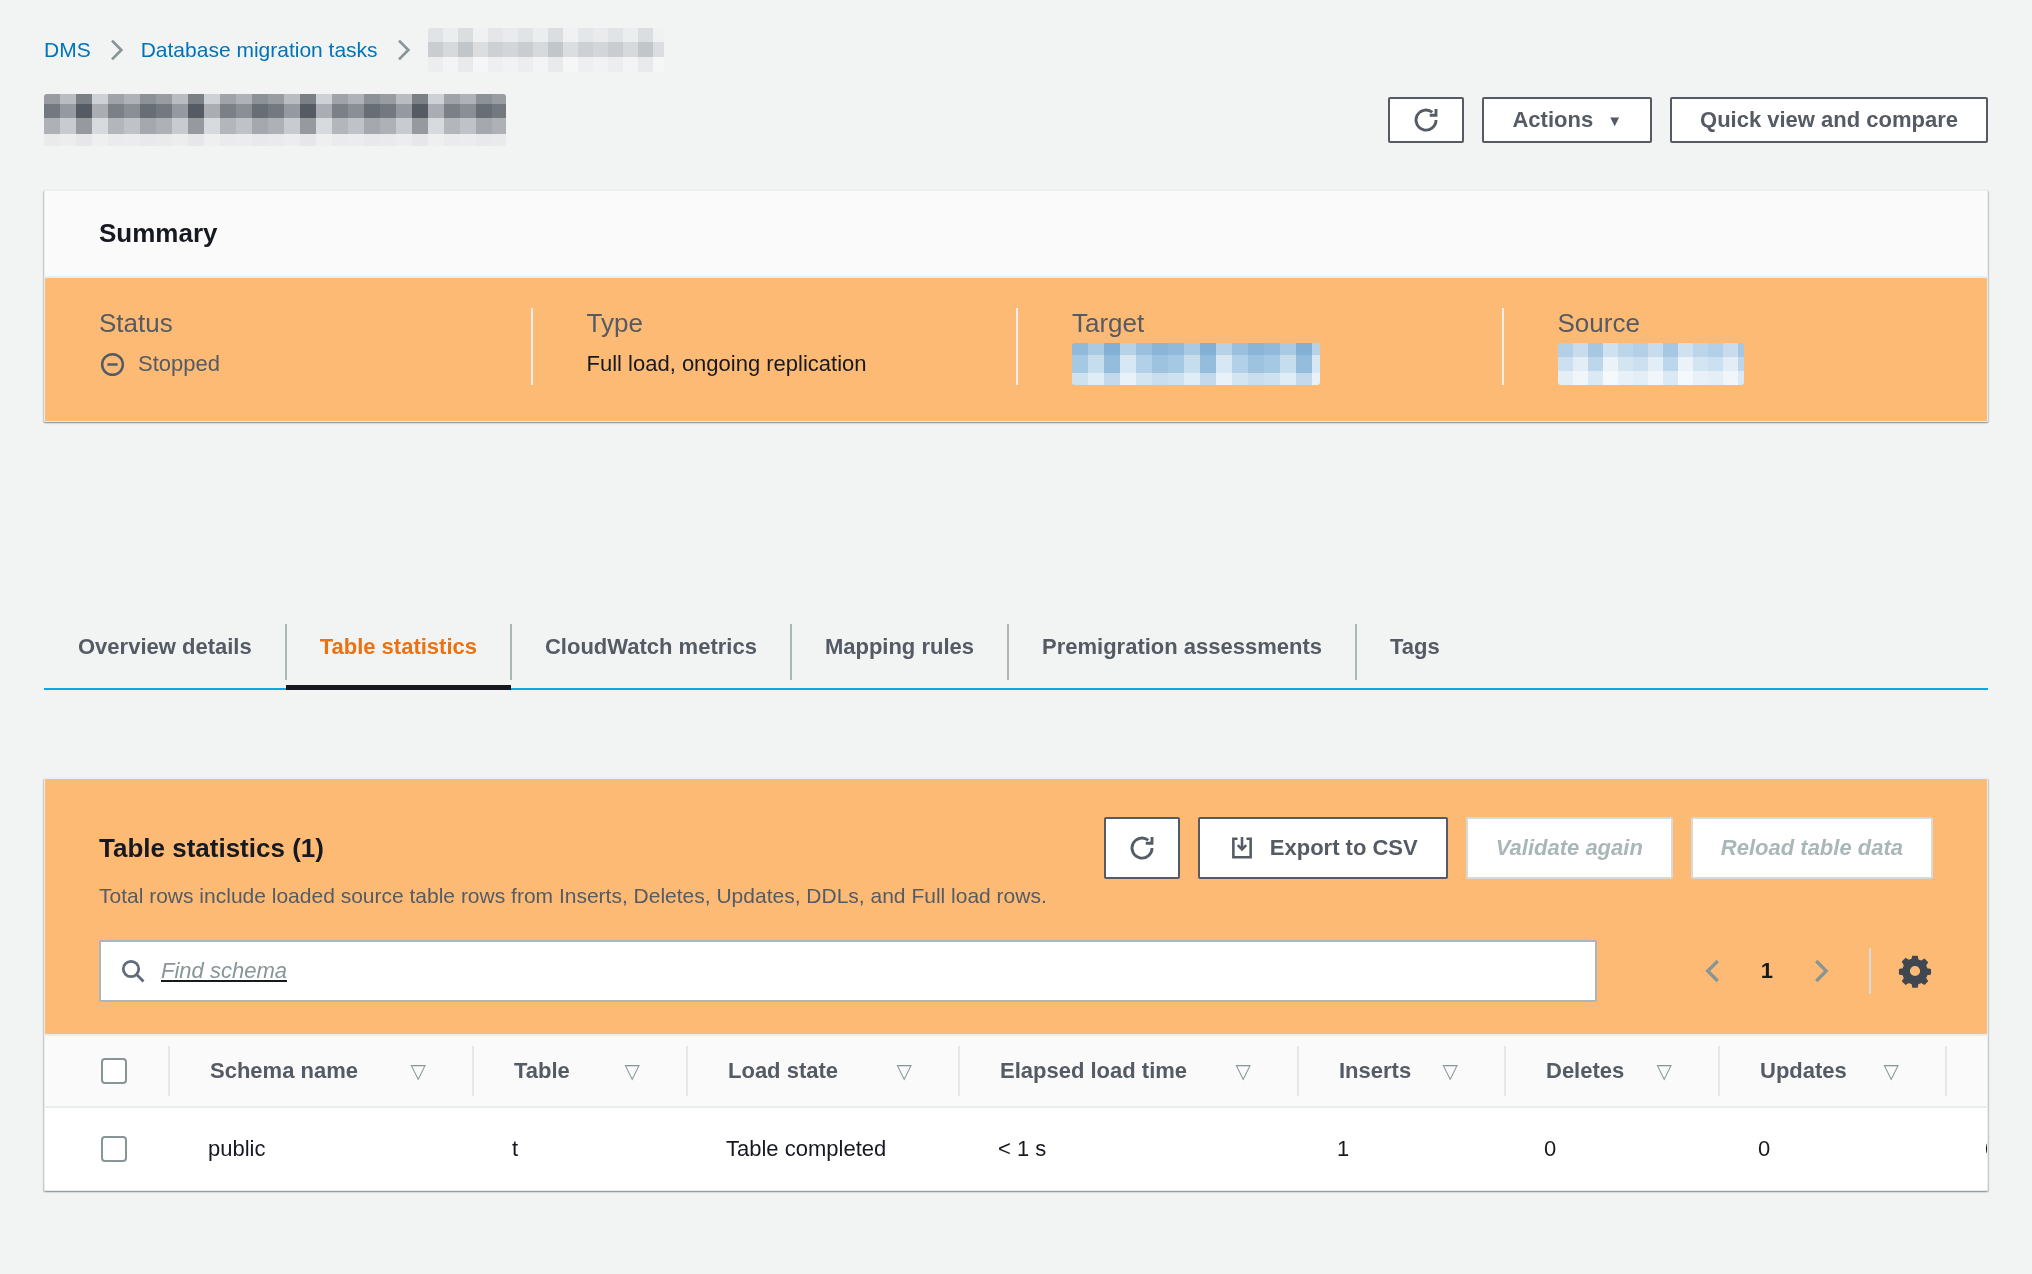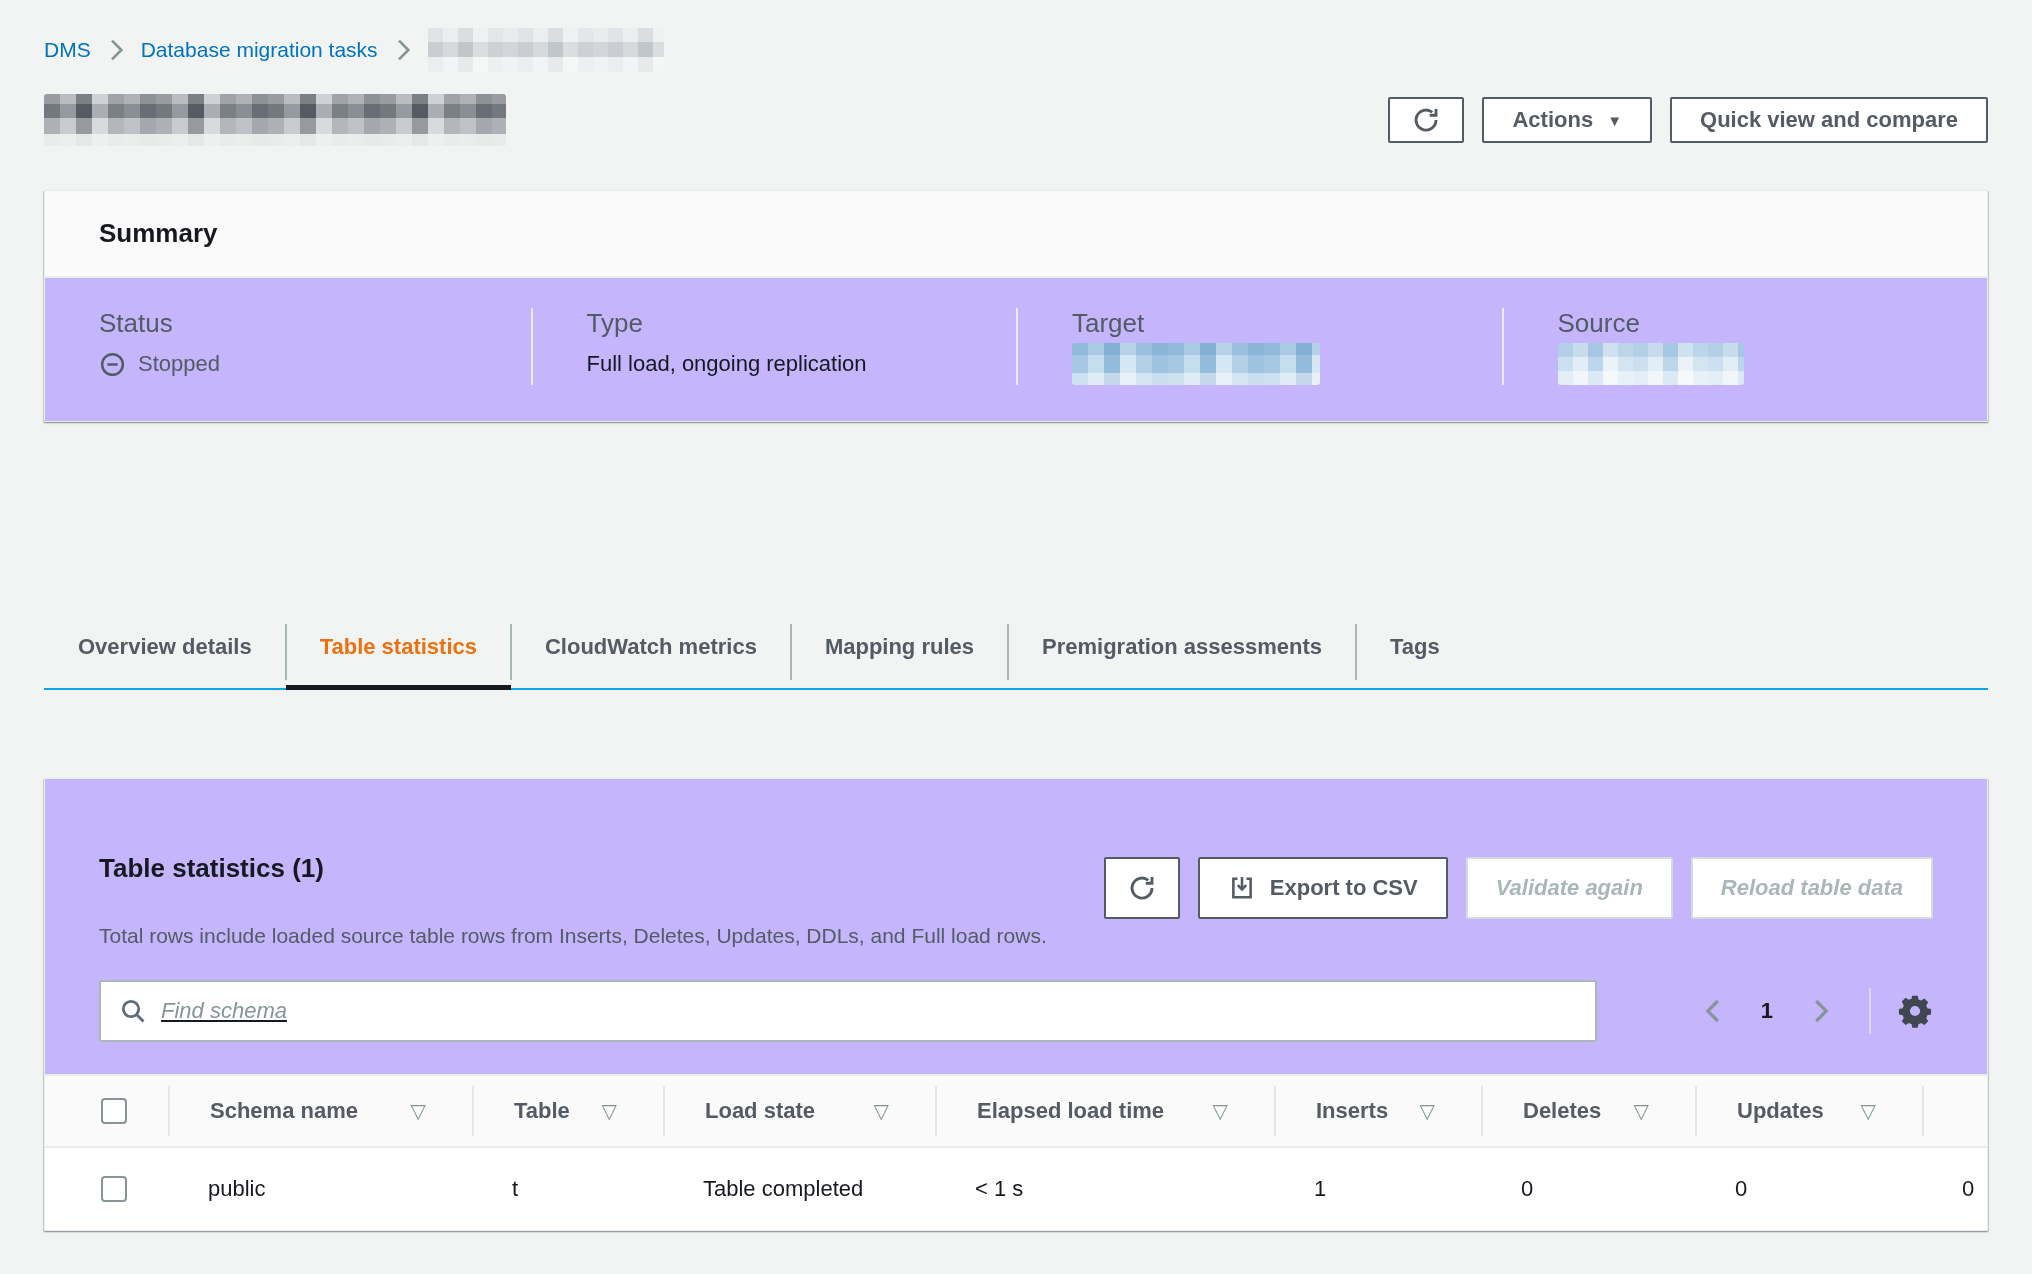--- a/index.html
+++ b/index.html
@@ -40,21 +40,21 @@
     border: 2px solid var(--secondary, #545b64); border-radius: 2px;
     color: var(--secondary, #545b64); font-weight: bold; font-size: 22px;
     display: inline-flex; align-items: center; justify-content: center; gap: 14px;
     font-family: "Liberation Sans", sans-serif; cursor: pointer; white-space: nowrap;
   }
   .btn-sq { width: 76px; padding: 0; }
   .caret { font-size: 15px; line-height: 1; }
 
   
   .panel {
-    background: #c4b5fd; border: 1px solid #eaeded; border-radius: 1px;
+    background: #fdba74; border: 1px solid #eaeded; border-radius: 1px;
     box-shadow: 0 1px 2px 0 rgba(0,28,36,.3), 1px 1px 1px 0 rgba(0,28,36,.12), -1px 1px 1px 0 rgba(0,28,36,.12);
   }
   .summary-panel { margin-top: 44px; }
   .panel-hd { background: var(--header-bg, #fafafa); border-bottom: 2px solid var(--divider, #eaeded); padding: 27px 54px; }
   .panel-hd h2, .tp-title { font-size: 26px; font-weight: bold; color: var(--text, #16191f); }
   .summary-body { display: grid; grid-template-columns: 1fr 1fr 1fr 1fr; padding: 30px 0 36px; }
   .sum-col { padding: 0 40px 0 54px; border-left: 2px solid var(--divider, #eaeded); }
   .sum-col:first-child { border-left: none; }
   .sum-label { font-size: 26px; color: var(--secondary, #545b64); margin-bottom: 4px; }
   .sum-value { font-size: 22px; color: var(--text, #16191f); display: flex; align-items: center; gap: 12px; min-height: 42px; }
@@ -63,21 +63,21 @@
   
   .tabs { margin-top: 192px; display: flex; border-bottom: 2px solid #0ea5e9; }
   .tab { position: relative; padding: 20px 34px 28px; font-size: 22px; font-weight: bold; color: var(--secondary, #545b64); cursor: pointer; white-space: nowrap; }
   .tab + .tab::before { content: ""; position: absolute; left: -1px; top: 10px; width: 2px; height: 56px; background: #aab7b8; }
   .tab.active { color: var(--accent, #ec7211); }
   .tab.active::after { content: ""; position: absolute; left: 0; right: 0; bottom: -2px; height: 5px; background: #16191f; }
 
   
   .table-panel { margin-top: 88px; padding-top: 38px; overflow: hidden; }
   .tp-head { display: flex; justify-content: space-between; align-items: center; padding: 0 54px; }
-  .tp-buttons { display: flex; gap: 18px; align-items: center; margin-top: 40px; }
+  .tp-buttons { display: flex; gap: 18px; align-items: center; }
   .btn2 { height: 62px; font-size: 22px; }
   .btn2.btn-sq { width: 76px; }
   .btn.disabled { border-color: #d5dbdb; color: #aab7b8; cursor: default; font-style: italic; }
   .tp-desc { padding: 0 54px; margin-top: 5px; font-size: 21px; color: var(--secondary, #545b64); }
 
   .filter-row { display: flex; align-items: center; padding: 0 54px; margin-top: 32px; }
   .search-box { width: 1498px; height: 62px; background: #fff; border: 2px solid #aab7b8; border-radius: 2px;
     display: flex; align-items: center; padding: 0 18px; gap: 14px; }
   .search-box input { border: none; outline: none; flex: 1; font-size: 22px; font-style: italic; color: #16191f;
     font-family: "Liberation Sans", sans-serif; background: transparent; text-decoration: underline; }
@@ -91,21 +91,21 @@
   
   .grid-hd { margin-top: 32px; background: #fafafa; border-top: 2px solid var(--divider, #eaeded);
     border-bottom: 2px solid var(--divider, #eaeded); display: flex; align-items: center; height: 74px; }
   .grid-row { display: flex; align-items: center; height: 82px; background: #fff; font-size: 22px; }
   .c-cb { width: 123px; padding-left: 56px; flex: none; }
   .checkbox { width: 26px; height: 26px; border: 2px solid #879596; border-radius: 4px; background: #fff; cursor: pointer; }
   .hcell { flex: none; align-self: center; height: 50px; display: flex; align-items: center; justify-content: space-between;
     padding: 0 46px 0 40px; border-left: 2px solid #e4e7e7; font-weight: bold; color: var(--secondary, #545b64); font-size: 22px; }
   .sort { color: #879596; font-size: 20px; font-family: "DejaVu Sans", sans-serif; margin-left: 10px; }
   .dcell { flex: none; padding-left: 40px; white-space: nowrap; overflow: hidden; }
-  .w1 { width: 304px; } .w2 { width: 191px; } .w3 { width: 272px; } .w4 { width: 339px; }
+  .w1 { width: 304px; } .w2 { width: 214px; } .w3 { width: 272px; } .w4 { width: 339px; }
   .w5 { width: 207px; } .w6 { width: 214px; } .w7 { width: 227px; }
   .wlast { flex: 1 1 auto; min-width: 0; }
   svg { display: block; }
 </style>
 </head>
 <body>
 
 <div class="page">
 
   <nav class="breadcrumb">

